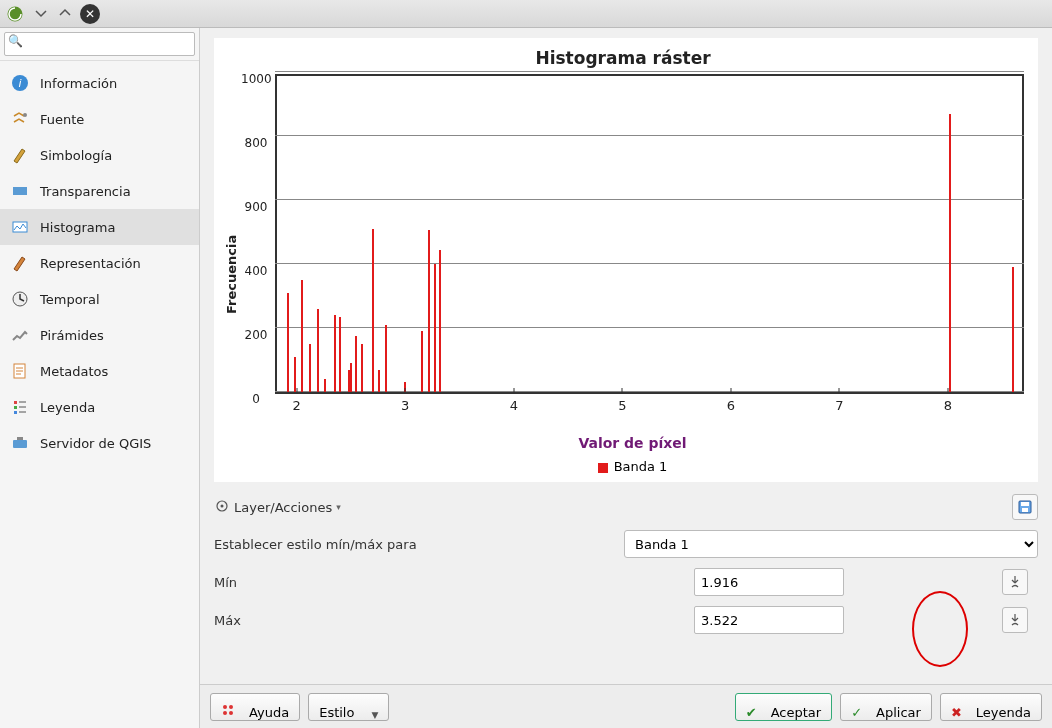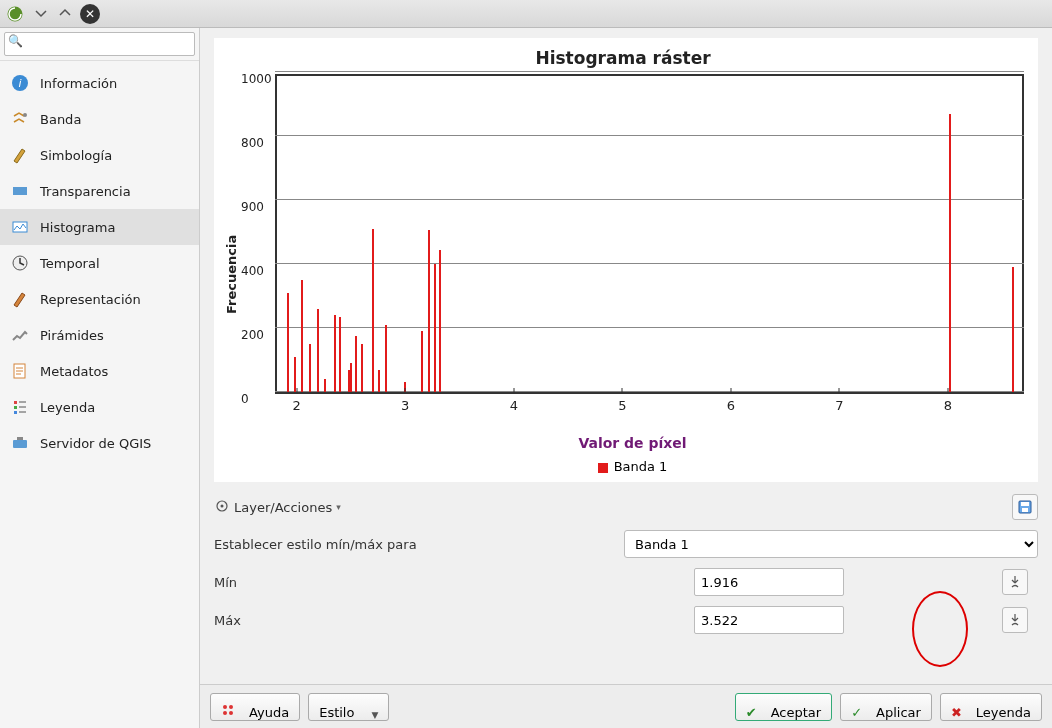--- a/index.html
+++ b/index.html
@@ -29,21 +29,21 @@
 .main-body { flex:1; padding: 10px 14px 6px 14px; overflow:auto; }
 
 .chart-card { background:#fff; border:0; padding: 10px 14px 8px 8px; }
 .chart-title { text-align:center; font-weight:bold; font-size:17px; color:#222; margin-bottom:6px; }
 .chart-area { display:flex; }
 .ylabel { writing-mode: vertical-rl; transform: rotate(180deg); font-weight:bold; font-size:13px; color:#222; text-align:center; padding: 0 2px; }
 .plot-wrap { flex:1; }
 .plot { position:relative; height:320px; border-bottom:2px solid #333; margin-left:34px; }
 .plot-inner { position:absolute; left:0; right:0; top:0; bottom:0; border-top:2px solid #333; border-right:2px solid #333; border-left:2px solid #333; }
 .gridline-h { position:absolute; left:0; right:0; height:1px; background:#888; }
-.ytick { position:absolute; right: calc(100% + 4px); transform:translateY(50%); font-size:12px; color:#222; text-align:left; width:30px;}
+.ytick { position:absolute; right: calc(100% + 4px); transform:translateY(50%); font-size:12px; color:#222; text-align:center; width:30px;}
 .bar { position:absolute; bottom:0; width:2px; background:#e21b1b; }
 .xaxis { position:relative; height:30px; margin-left:34px; }
 .xtick { position:absolute; top:4px; transform:translateX(-50%); font-size:13px; color:#222; }
 .xtick-mark { position:absolute; top:-6px; width:1px; height:6px; background:#333; transform:translateX(-50%);}
 .xlabel { text-align:center; font-weight:bold; font-size:14px; color:#701a75; margin-top:11px; }
 .legend { text-align:center; margin-top:8px; font-size:13px; }
 .legend-sw { display:inline-block; width:10px; height:10px; background:#e21b1b; margin-right:6px; vertical-align:middle;}
 
 .prefs-row { display:flex; align-items:center; margin-top:12px; }
 .prefs-row .save-btn { margin-left:auto; width:26px; height:26px; border:1px solid #bbb; border-radius:3px; background:#f8f8f8; display:flex; align-items:center; justify-content:center; }
@@ -106,21 +106,21 @@
           </span>
           <span>Información</span>
         </div>
         <div class="nav-item">
           <span class="nav-icon">
             <svg width="18" height="18" viewBox="0 0 18 18">
               <path d="M3 6 L8 3 L13 6 M3 12 L8 9 L13 12" stroke="#c98a2b" stroke-width="1.5" fill="none"></path>
               <circle cx="14" cy="5" r="2" fill="#888"></circle>
             </svg>
           </span>
-          <span>Banda</span>
+          <span>Fuente</span>
         </div>
         <div class="nav-item">
           <span class="nav-icon">
             <svg width="18" height="18" viewBox="0 0 18 18">
               <path d="M3 15 L11 3 L14 5 L6 17 Z" fill="#d4a23b" stroke="#8a6a1b"></path>
             </svg>
           </span>
           <span>Simbología</span>
         </div>
         <div class="nav-item">
@@ -137,33 +137,33 @@
             <svg width="18" height="18" viewBox="0 0 18 18">
               <rect x="2" y="4" width="14" height="10" fill="#fff" stroke="#3b8bd4"></rect>
               <path d="M3 12 L6 8 L9 11 L12 6 L15 10" stroke="#3b8bd4" fill="none"></path>
             </svg>
           </span>
           <span>Histograma</span>
         </div>
         <div class="nav-item">
           <span class="nav-icon">
             <svg width="18" height="18" viewBox="0 0 18 18">
+              <path d="M3 15 L11 3 L14 5 L6 17 Z" fill="#d4843b" stroke="#8a4a1b"></path>
+            </svg>
+          </span>
+          <span>Representación</span>
+        </div>
+        <div class="nav-item">
+          <span class="nav-icon">
+            <svg width="18" height="18" viewBox="0 0 18 18">
               <circle cx="9" cy="9" r="7" fill="#eee" stroke="#555"></circle>
               <path d="M9 4 L9 9 L13 11" stroke="#333" stroke-width="1.5" fill="none"></path>
             </svg>
           </span>
           <span>Temporal</span>
-        </div>
-        <div class="nav-item">
-          <span class="nav-icon">
-            <svg width="18" height="18" viewBox="0 0 18 18">
-              <path d="M3 15 L11 3 L14 5 L6 17 Z" fill="#d4843b" stroke="#8a4a1b"></path>
-            </svg>
-          </span>
-          <span>Representación</span>
         </div>
         <div class="nav-item">
           <span class="nav-icon">
             <svg width="18" height="18" viewBox="0 0 18 18">
               <path d="M2 14 L6 10 L9 12 L14 6 L16 8" stroke="#888" stroke-width="2" fill="none"></path>
             </svg>
           </span>
           <span>Pirámides</span>
         </div>
         <div class="nav-item">

